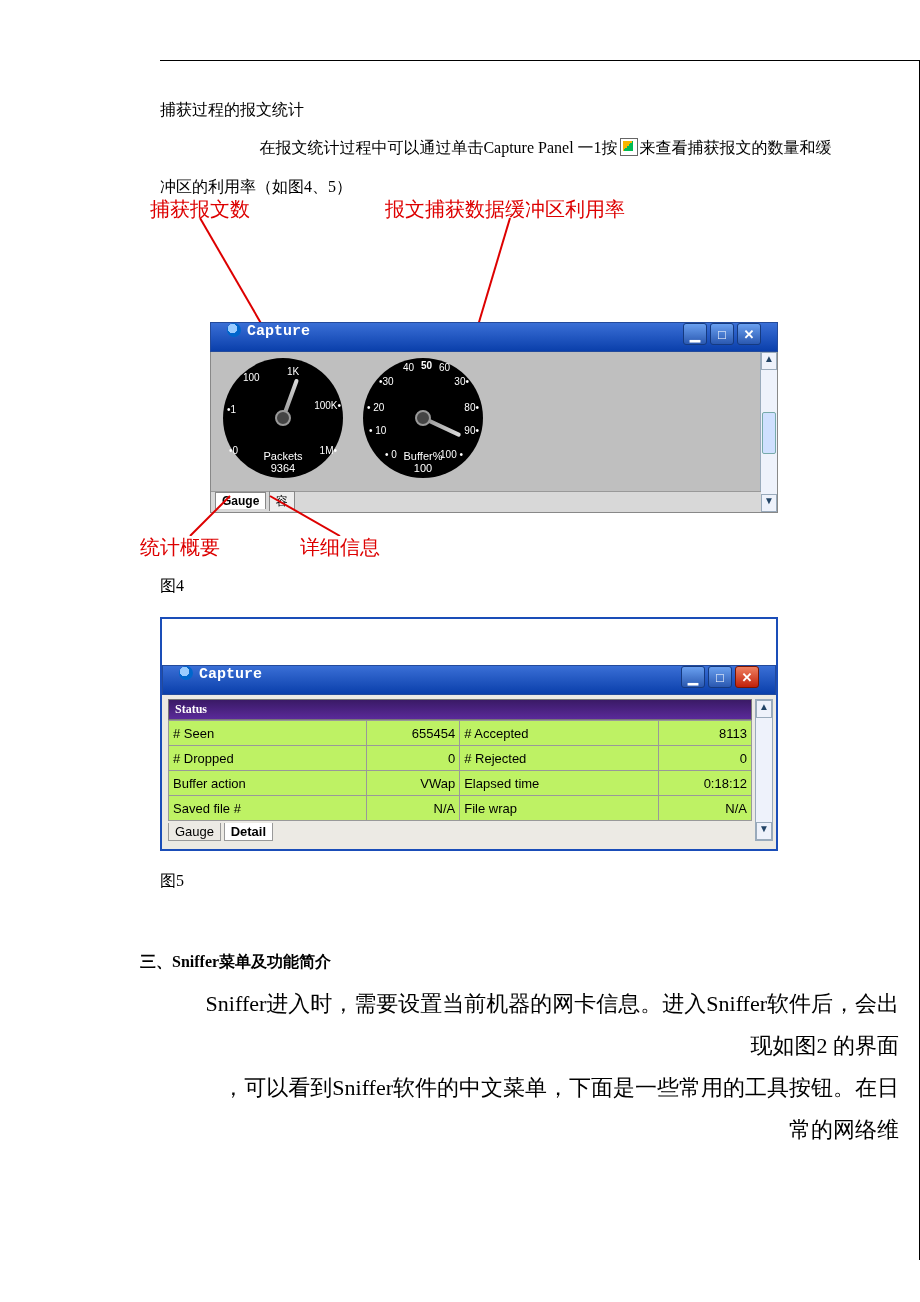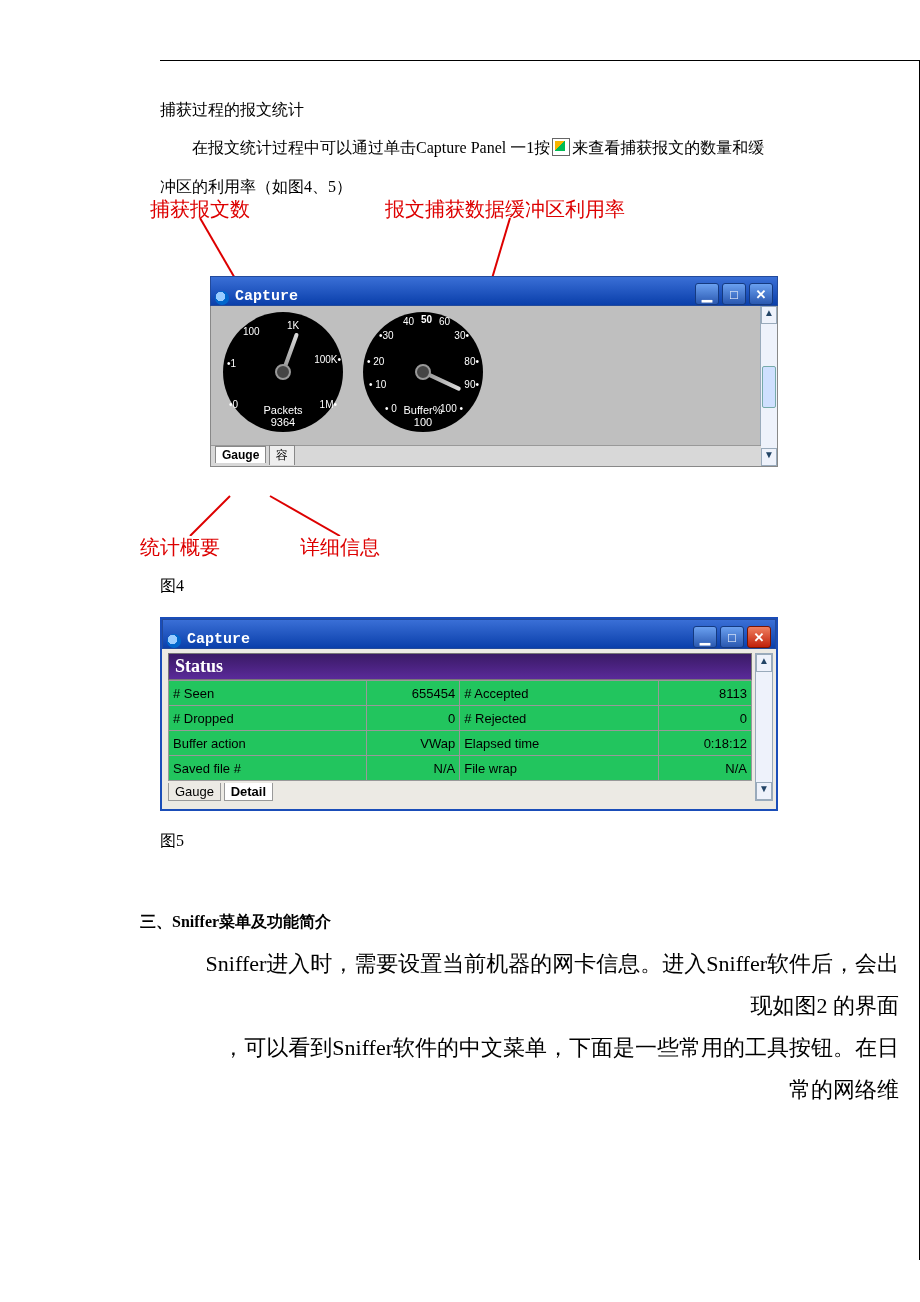--- a/index.html
+++ b/index.html
@@ -1,25 +1,25 @@
 <!DOCTYPE html>
 <html><head>
 <meta charset="utf-8">
 <style>
   body { margin:0; background:#fff; font-family:"SimSun","Times New Roman",serif; font-size:16px; color:#000; }
   .page { width:920px; margin:0 auto; }
   .frame { border:1px solid #000; border-left:none; border-bottom:none; margin:60px 0 0 160px; min-height:1200px; padding:30px 20px 30px 0; position:relative; box-sizing:border-box; }
   .para { line-height:2.4; font-size:16px; }
-  .indent { text-indent:2em; }
+  .indent { text-indent:2em;text-align:center; }
   .inline-icon { display:inline-block; width:16px; height:16px; background:#fff; border:1px solid #666; vertical-align:-3px; margin:0 2px; position:relative; }
   .inline-icon::after{ content:""; position:absolute; left:2px; top:2px; width:10px; height:10px; background:linear-gradient(135deg,#f7b500 50%,#0b5 50%); }
   .anno-row { position:relative; height:310px; margin-top:-10px; }
   .anno-label { position:absolute; color:#d00; font-family:"KaiTi","STKaiti",serif; font-size:20px; }
   .win4 { position:absolute; left:50px; top:80px; width:568px; }
-  .titlebar { height:28px; background:linear-gradient(#3a6fd6,#0a3fab); border:1px solid #234a9b; display:flex; align-items:flex-end; color:#fff; font-family:"Courier New",monospace; font-weight:bold; font-size:15px; padding:0 4px; }
+  .titlebar { height:28px; background:linear-gradient(#3a6fd6,#0a3fab); border:1px solid #234a9b; display:flex; align-items:flex-start; color:#fff; font-family:"Courier New",monospace; font-weight:bold; font-size:15px; padding:0 16px;margin-top:46px; }
   .tb-icon { width:14px; height:14px; background:radial-gradient(circle at 40% 40%,#9cf 0 40%,#06c 41% 100%); border-radius:50%; margin-right:6px; flex:none; }
   .tb-spacer { flex:1; }
   .tb-btn { width:22px; height:20px; margin-left:3px; background:linear-gradient(#6aa0f0,#2a58b0); border:1px solid #153a80; border-radius:3px; display:flex; align-items:center; justify-content:center; color:#fff; font-size:13px; font-family:Arial,sans-serif; line-height:1; }
   .tb-btn.close { background:linear-gradient(#f08060,#c0200a); border-color:#7a1400; }
   .gauge-area { background:#bfbfbf; border:1px solid #888; border-top:none; position:relative; height:160px; }
   .scroll4 { position:absolute; right:0; top:0; bottom:0; width:16px; background:#eef2fb; border-left:1px solid #9ab; }
   .scroll4 .thumb{ position:absolute; left:1px; right:1px; top:60px; height:40px; background:#cfe0ff; border:1px solid #7aa; border-radius:2px;}
   .scroll4 .arr{ position:absolute; left:0; right:0; height:16px; background:#eef2fb; border:1px solid #9ab; font-size:10px; text-align:center; color:#246; }
   .scroll4 .up{ top:0;} .scroll4 .dn{ bottom:0;}
   .dial { position:absolute; width:120px; height:120px; background:#000; border-radius:50%; top:6px; }
@@ -31,22 +31,22 @@
   .tab4 { display:inline-block; background:#eee; border:1px solid #888; border-bottom:none; padding:1px 6px; margin-right:-1px; position:relative; top:-1px;}
   .tab4.sel{ background:#fff; font-weight:bold;}
   svg.lines{ position:absolute; left:0; top:0; pointer-events:none;}
   .fig-cap{ margin:20px 0; font-size:16px;}
   .below-anno{ position:relative; height:50px;}
   .win5 { margin:10px 0 0 0; width:614px; border:2px solid #1a4db8;}
   .win5 .body5{ background:#eceae4; border-top:none; padding:4px 6px 8px 6px; position:relative;}
   .scroll5{ position:absolute; right:3px; top:4px; bottom:8px; width:16px; background:#eef2fb; border:1px solid #9ab;}
   .scroll5 .arr{ position:absolute; left:0; right:0; height:16px; border:1px solid #9ab; font-size:10px; text-align:center; color:#246;}
   .scroll5 .up{top:0;} .scroll5 .dn{bottom:0;}
-  .status-hdr{ background:linear-gradient(#3a1a66,#5a2a99); color:#fff; font-family:"Times New Roman",serif; font-weight:bold; font-size:18px; padding:2px 6px; margin-right:18px; border:1px solid #777;}
-  table.stat{ width:calc(100% - 18px); border-collapse:collapse; font-family:Arial,sans-serif; font-size:13px; background:#22c55e;}
+  .status-hdr{ background:linear-gradient(#3a1a66,#5a2a99); color:#fff; font-family:"Times New Roman",serif; font-weight:bold; font-size:12px; padding:2px 6px; margin-right:18px; border:1px solid #777;}
+  table.stat{ width:calc(100% - 18px); border-collapse:collapse; font-family:Arial,sans-serif; font-size:13px; background:#bef264;}
   table.stat td{ border:1px solid #999; padding:2px 4px; height:20px;}
   table.stat td.val{ text-align:right; width:90px;}
   table.stat td.key{ width:210px;}
   .tabbar5{ margin-top:2px; font-family:Arial,sans-serif; font-size:13px;}
   .tab5{ display:inline-block; background:#eceae4; border:1px solid #999; border-top:none; padding:1px 6px; margin-right:-1px;}
   .tab5.sel{ background:#fff; font-weight:bold;}
   h4.sec{ font-size:16px; font-weight:bold; margin:60px 0 10px -20px;}
   .body-text{ font-size:22px; line-height:1.9;}
 </style>
 </head>

